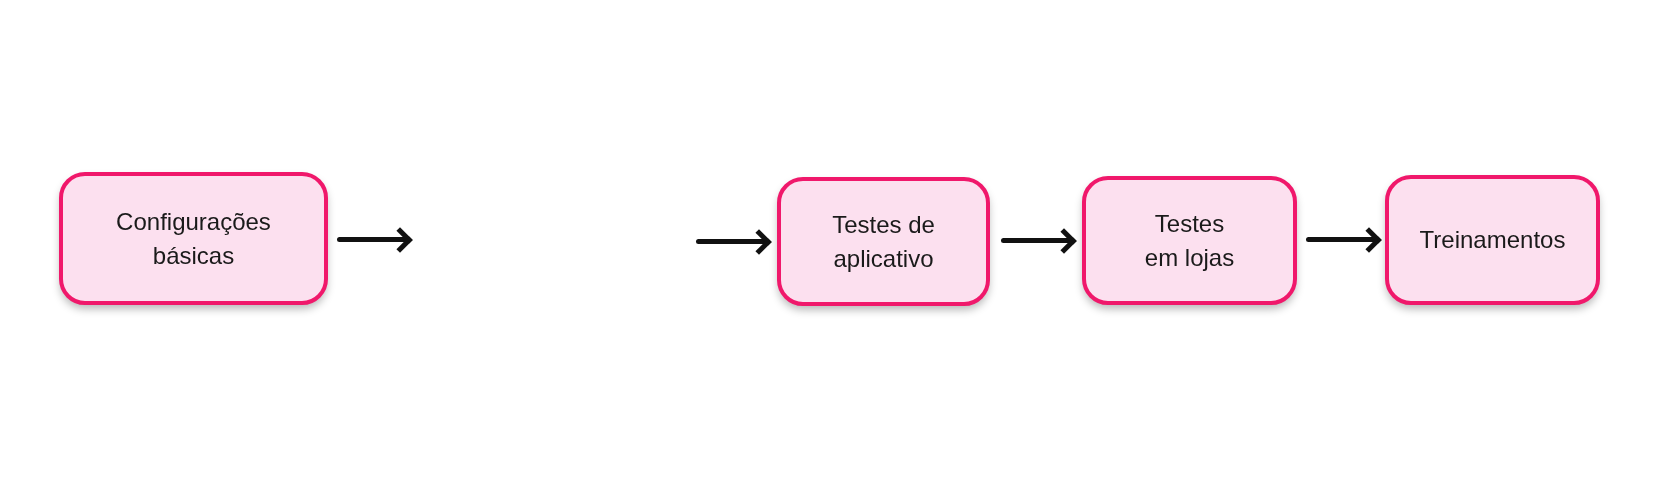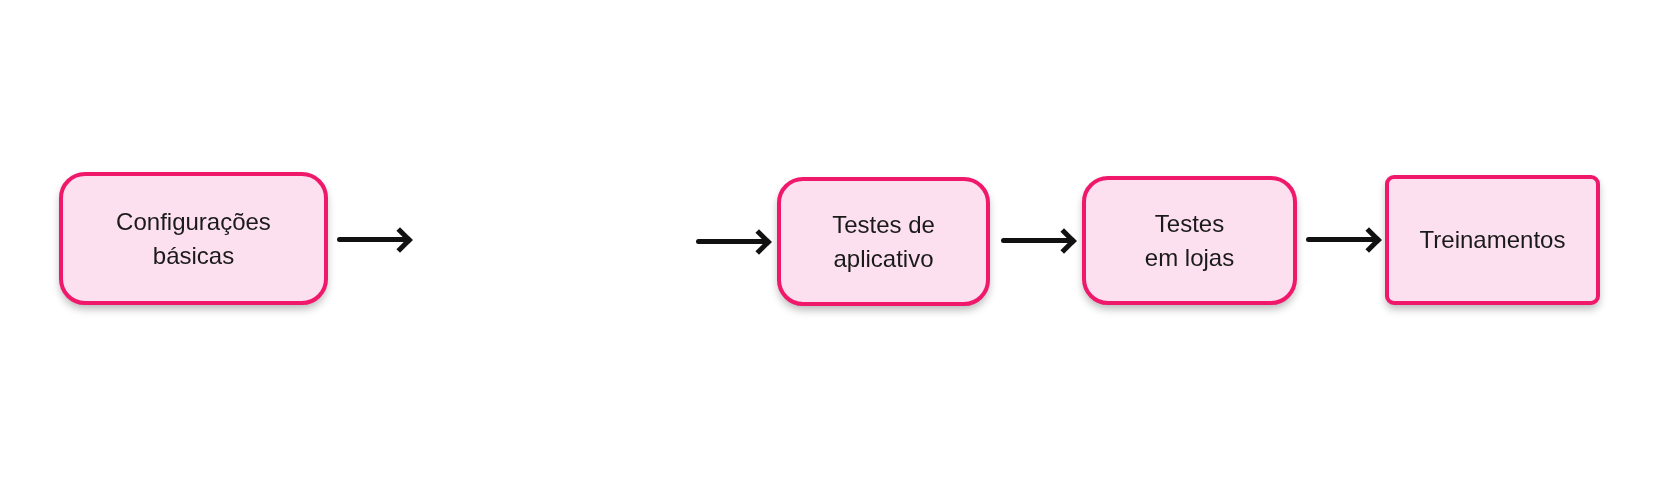--- a/index.html
+++ b/index.html
@@ -24,21 +24,21 @@
     text-align: center;
     color: #1a1a1a;
     font-size: 24px;
     line-height: 34px;
   }
   .node .label { white-space: pre-line; }
   .n1 { left: 59px;   top: 172px; width: 269px; height: 133px; }
   .n2 { left: 424px;  top: 159px; width: 261px; height: 167px; }
   .n3 { left: 777px;  top: 177px; width: 213px; height: 129px; }
   .n4 { left: 1082px; top: 176px; width: 215px; height: 129px; }
-  .n5 { left: 1385px; top: 175px; width: 215px; height: 130px; border-radius: 9px; }
+  .n5 { left: 1385px; top: 175px; width: 215px; height: 130px; }
   .arrow {
     position: absolute;
     height: 5px;
     background: #111111;
     border-radius: 3px;
   }
   .arrow::after {
     content: "";
     position: absolute;
     right: -2px;

